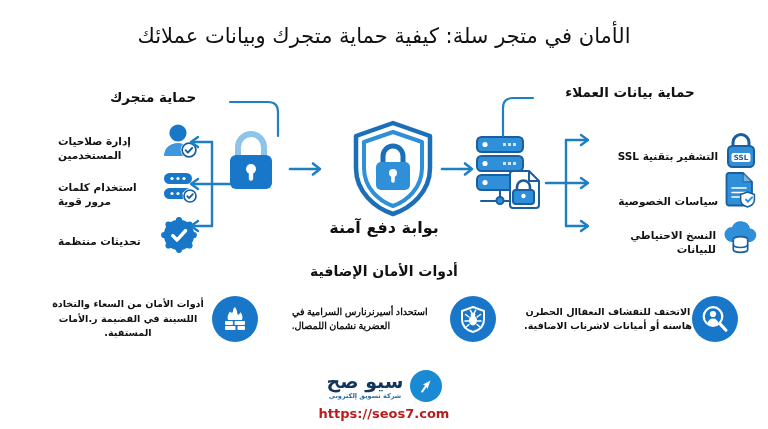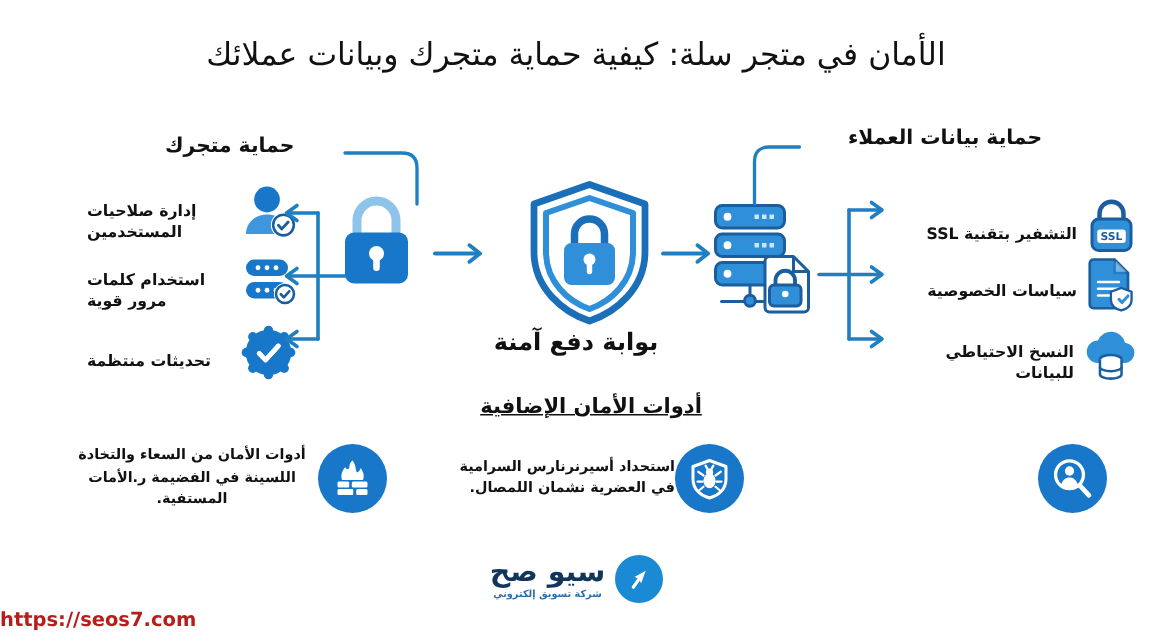--- a/index.html
+++ b/index.html
@@ -24,39 +24,39 @@
   }
 
   
   .sec-head{
     position:absolute;
     font-size:13.5px;font-weight:bold;color:#111;
     direction:rtl;white-space:nowrap;
   }
   #head-store{top:89px;left:110px;width:180px;text-align:left;}
   #head-customer{top:84px;left:530px;width:200px;text-align:center;}
-  #head-tools{top:263px;left:294px;width:200px;text-align:center;font-size:14px;text-decoration:underline;}
+  #head-tools{top:263px;left:284px;width:200px;text-align:center;font-size:14px;}
 
   
   .row{position:absolute;display:flex;align-items:center;direction:rtl;}
   .row .label{
     font-size:10.5px;font-weight:bold;color:#111;
     line-height:1.35;direction:rtl;margin-top:12px;
   }
   .ico{flex:0 0 auto;display:block;}
 
   
   #l1{top:122px;left:52px;width:150px;justify-content:flex-start;}
   #l2{top:168px;left:52px;width:150px;}
   #l3{top:216px;left:52px;width:150px;}
   #l1 .label,#l2 .label,#l3 .label{text-align:left;width:96px;margin-left:0;margin-right:6px;}
 
   
   #r1{top:130px;left:598px;width:160px;}
-  #r2{top:168px;left:598px;width:160px;}
+  #r2{top:168px;left:598px;width:160px;align-items:flex-end;}
   #r3{top:216px;left:598px;width:160px;}
   #r1 .label,#r2 .label,#r3 .label{text-align:right;width:104px;margin-right:6px;}
 
   
   #shield-wrap{position:absolute;top:118px;left:327px;width:114px;text-align:center;}
   #center-cap{
     position:absolute;top:218px;left:317px;width:134px;text-align:center;
     font-size:16px;font-weight:bold;color:#111;direction:rtl;
   }
 
@@ -75,26 +75,26 @@
     font-size:9.6px;font-weight:bold;color:#111;
     line-height:1.5;direction:rtl;text-align:right;
   }
   .badge{
     flex:0 0 auto;width:46px;height:46px;border-radius:50%;
     background:#1877c9;display:flex;align-items:center;justify-content:center;
   }
   #card1{left:30px;width:228px;}
   #card1 .ctext{width:168px;margin-left:8px;text-align:center;}
   #card2{left:268px;width:228px;}
-  #card2 .ctext{width:158px;margin-left:8px;text-align:right;}
+  #card2 .ctext{width:158px;margin-left:8px;text-align:left;font-family:Liberation Serif, serif;}
   #card3{left:506px;width:232px;}
   #card3 .ctext{width:168px;margin-left:8px;text-align:center;}
 
   
-  #logo{position:absolute;top:370px;left:0;width:768px;text-align:left;}
+  #logo{position:absolute;top:370px;left:0;width:768px;text-align:center;}
   .logo-row{display:flex;align-items:center;justify-content:center;gap:6px;direction:rtl;}
   .logo-text{display:flex;flex-direction:column;align-items:center;line-height:1;}
   .logo-main{font-size:19px;font-weight:bold;color:#12355b;letter-spacing:0;}
   .logo-sub{font-size:6.5px;color:#2f6ea5;margin-top:2px;font-weight:bold;}
   .logo-url{
     margin-top:4px;font-size:13px;font-weight:bold;color:#b91c1c;
     direction:ltr;font-family:"DejaVu Sans","Liberation Sans",sans-serif;
   }
   .arrow-badge{
     width:32px;height:32px;border-radius:50%;background:#1b8ad4;
@@ -349,20 +349,21 @@
 
   <div class="card" id="card3">
     <span class="badge">
       <svg width="30" height="30" viewBox="0 0 30 30">
         <circle cx="13" cy="12.5" r="9.3" fill="none" stroke="#fff" stroke-width="2.2"></circle>
         <circle cx="13" cy="10" r="3.1" fill="#fff"></circle>
         <path d="M7.4,19.4 c0.8,-3.3 3,-5 5.6,-5 s4.8,1.7 5.6,5 a9.3,9.3 0 0 1 -11.2,0 z" fill="#fff"></path>
         <path d="M19.8,19.6 L26,26.2" stroke="#fff" stroke-width="3.1" stroke-linecap="round"></path>
       </svg>
     </span>
+    <span class="ctext">الاتختف للتفشاف النعفاال الحطرن هاسنه أو أميانات لاشرناب الاضافية.</span>
   </div>
 
   <div id="logo">
     <div class="logo-row">
       <span class="arrow-badge">
         <svg width="22" height="22" viewBox="0 0 22 22">
           <path d="M15.5,5.5 L8,9.6 L11.1,10.9 L12.4,14 z" fill="#fff"></path>
           <path d="M11.1,10.9 L7.2,16.5" stroke="#fff" stroke-width="2.1" stroke-linecap="round"></path>
         </svg>
       </span>

